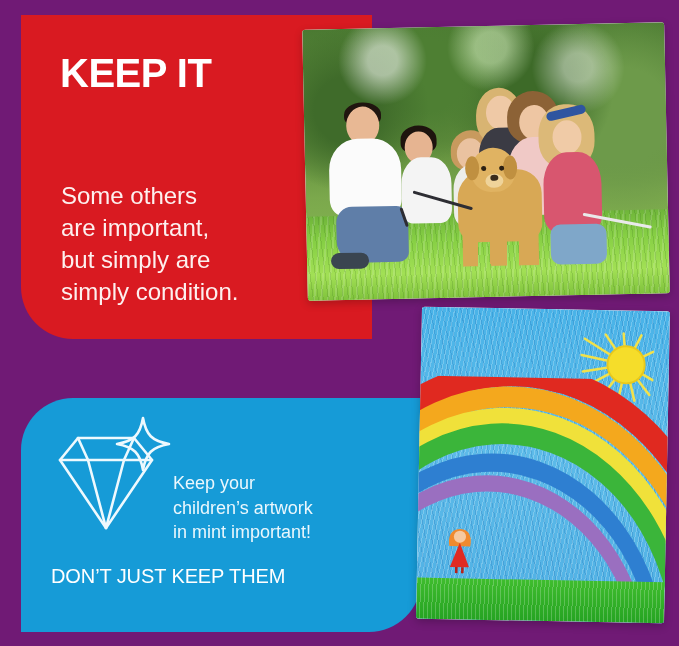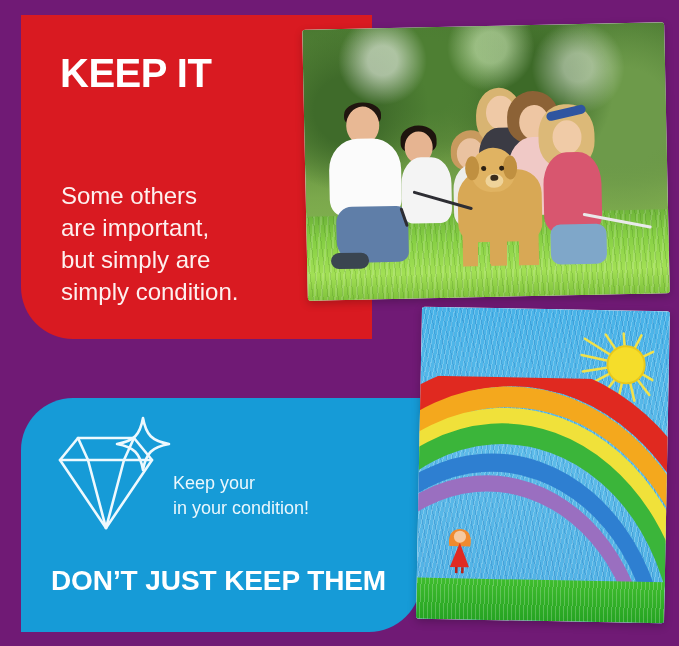--- a/index.html
+++ b/index.html
@@ -72,22 +72,22 @@
     line-height:1.37;
     font-weight:400;
     margin-top:35px;
   }
   #blue-copy .ln { display:block; white-space:nowrap; }
   #blue-kicker {
     position:absolute;
     left:30px; top:165px;
     width:370px;
     color:#ffffff;
-    font-weight:bold;
-    font-size:28px;
+    font-weight:normal;
+    font-size:20px;
     line-height:1.32;
     letter-spacing:-0.1px;
     text-transform:uppercase;
   }
   #blue-kicker .ln { display:block; white-space:nowrap; }
 
   
   .photo-frame {
     position:absolute;
     background:#ffffff;
@@ -240,21 +240,22 @@
       <path d="M83 22 L73 44"></path>
 
       <path d="M37 44 L55 112"></path>
       <path d="M73 44 L55 112"></path>
 
       <path d="M92 2 C95 19 101 25 118 28 C101 31 95 37 92 54 C89 37 83 31 66 28 C83 25 89 19 92 2 Z"></path>
     </svg>
 
     <div id="blue-copy">
       <span class="ln">Keep your</span>
-      <span class="ln">in your condition!</span>
+      <span class="ln">children’s artwork</span>
+      <span class="ln">in mint important!</span>
     </div>
 
     <div id="blue-kicker">
       <span class="ln">DON’T JUST KEEP THEM</span>
     </div>
 
   </div>
 
   <div id="family-photo" class="photo-frame" style="transform: rotate(-1.2deg);">
     <div class="inner">

